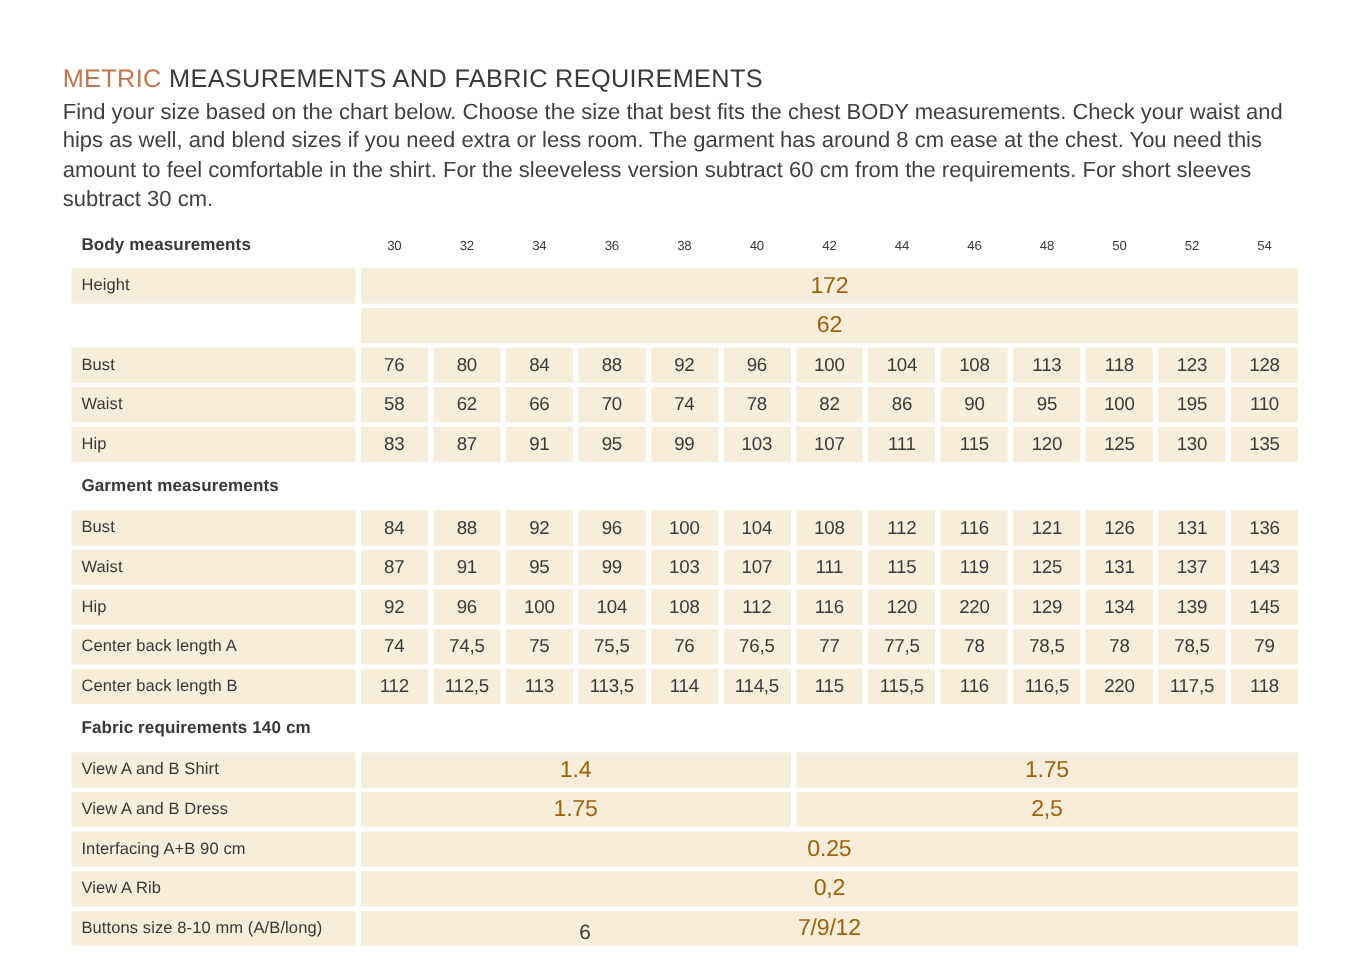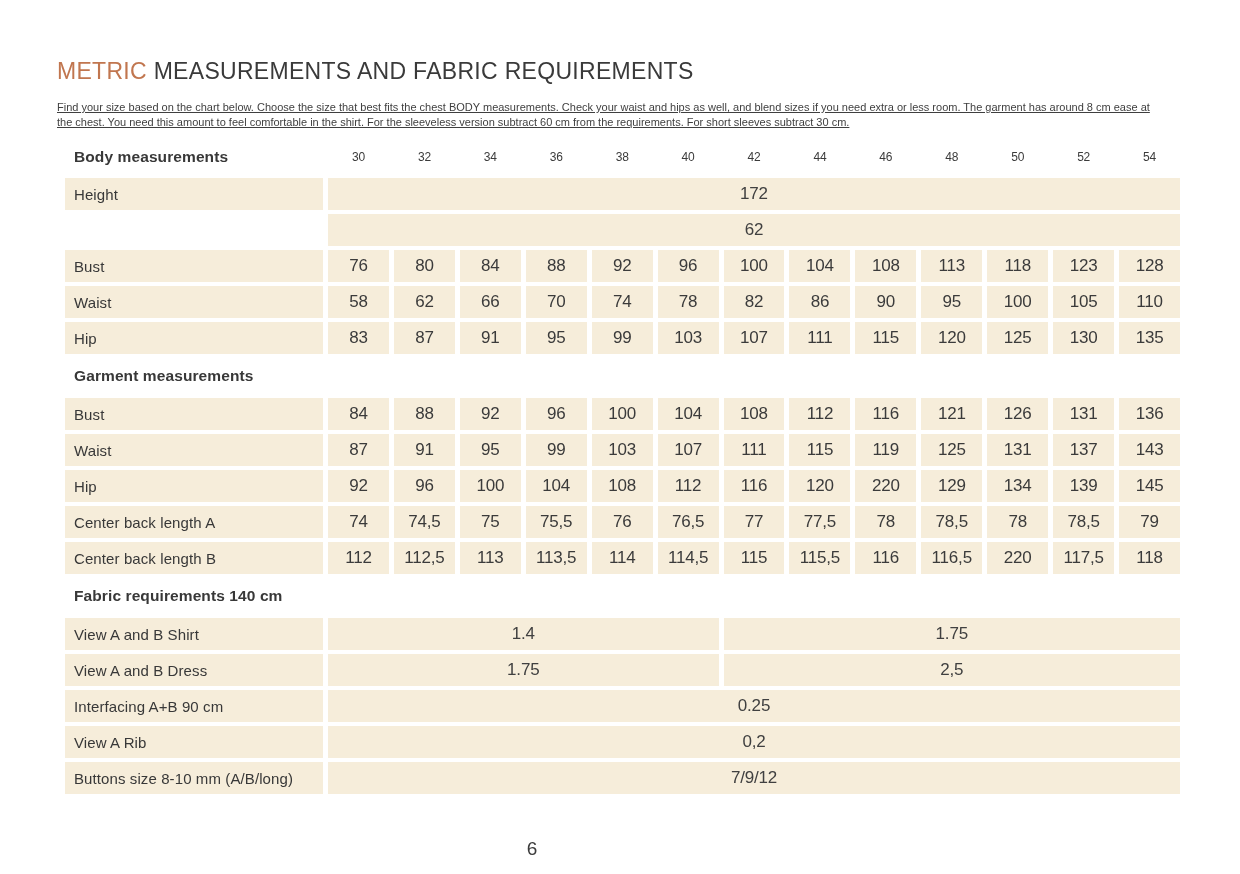--- a/index.html
+++ b/index.html
@@ -4,39 +4,39 @@
 <style>
   * { margin:0; padding:0; box-sizing:border-box; }
   html,body { width:1240px; height:874px; background:#ffffff; overflow:hidden;
               font-family:"Liberation Sans", sans-serif; color:#3c3c3c; }
   .page { position:relative; width:1064px; height:874px; padding:58px 60px 0 57px; }
 
   .title { font-size:23px; font-weight:500; letter-spacing:.3px; white-space:nowrap; }
   .title .accent { color:var(--accent); }
   .title .rest { color:#3a3a3a; }
 
-  .intro { margin-top:15px; width:1110px; font-size:11px; line-height:1.32; color:#3f3f3f;text-decoration:underline; }
+  .intro { margin-top:4px; width:1110px; font-size:20px; line-height:1.32; color:#3f3f3f; }
 
   .table-wrap { margin-top:14px; margin-left:8px; width:1115px; }
 
   .trow { display:grid; grid-template-columns:258px repeat(13, 1fr);
           column-gap:5px; height:32px; margin-bottom:4px; }
   .trow.hdr { height:28px; margin-bottom:7px; }
   .trow.section-row { height:26px; margin:9px 0 9px 0; }
 
   .cell { background:var(--beige); display:flex; align-items:center; justify-content:center;
           font-size:17px; letter-spacing:-0.2px; color:#3b3b3b; }
   .label-cell { background:var(--beige); display:flex; align-items:center;
                 justify-content:flex-start; padding-left:9px; font-size:15px;
                 letter-spacing:.1px; color:#383838; }
   .hdr .label-cell, .section-row .label-cell { background:transparent; font-weight:600;
                 font-size:15.5px; padding-left:9px; }
   .hdr .cell { background:transparent; font-size:12px; }
   .bar { background:var(--beige); display:flex; align-items:center; justify-content:center;
-         font-size:17px; letter-spacing:-0.2px; color:#404040; }
+         font-size:21px; letter-spacing:-0.2px; color:#a16207; }
   .span-all  { grid-column:2 / -1; }
   .span-left { grid-column:2 / span 6; }
   .span-right{ grid-column:8 / span 7; }
 
   .page-number { position:absolute; left:0; right:0; bottom:14px; text-align:center;
                  font-size:19px; color:#3b3b3b; }
 </style>
 </head>
 <body>
 
@@ -92,21 +92,21 @@
         <div class="cell">62</div>
         <div class="cell">66</div>
         <div class="cell">70</div>
         <div class="cell">74</div>
         <div class="cell">78</div>
         <div class="cell">82</div>
         <div class="cell">86</div>
         <div class="cell">90</div>
         <div class="cell">95</div>
         <div class="cell">100</div>
-        <div class="cell">105</div>
+        <div class="cell">195</div>
         <div class="cell">110</div>
       </div>
       <div class="trow">
         <div class="label-cell">Hip</div>
         <div class="cell">83</div>
         <div class="cell">87</div>
         <div class="cell">91</div>
         <div class="cell">95</div>
         <div class="cell">99</div>
         <div class="cell">103</div>

